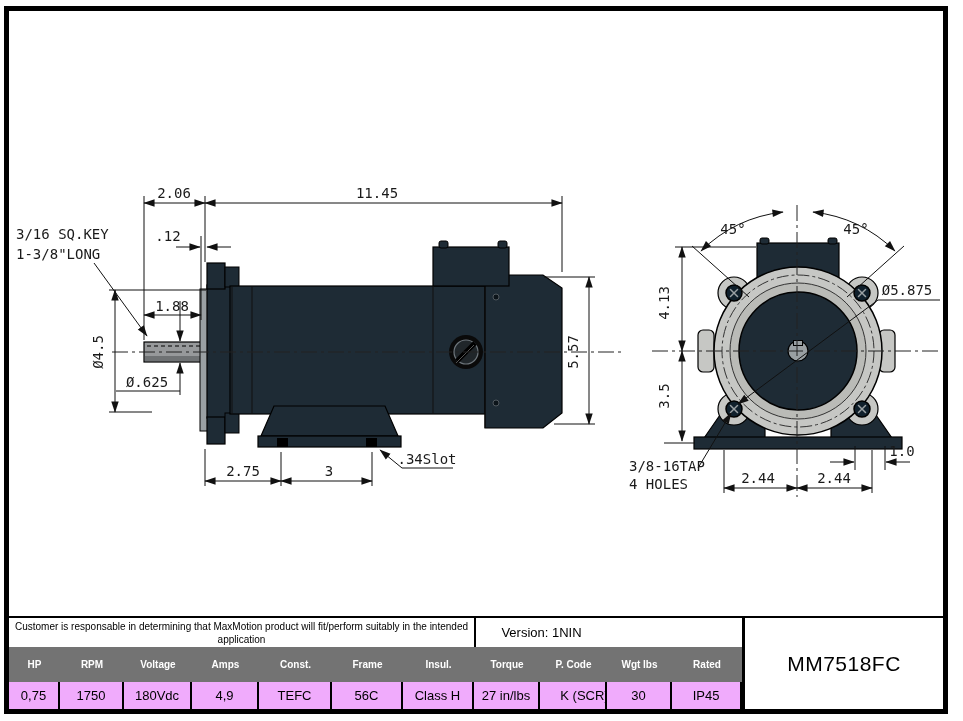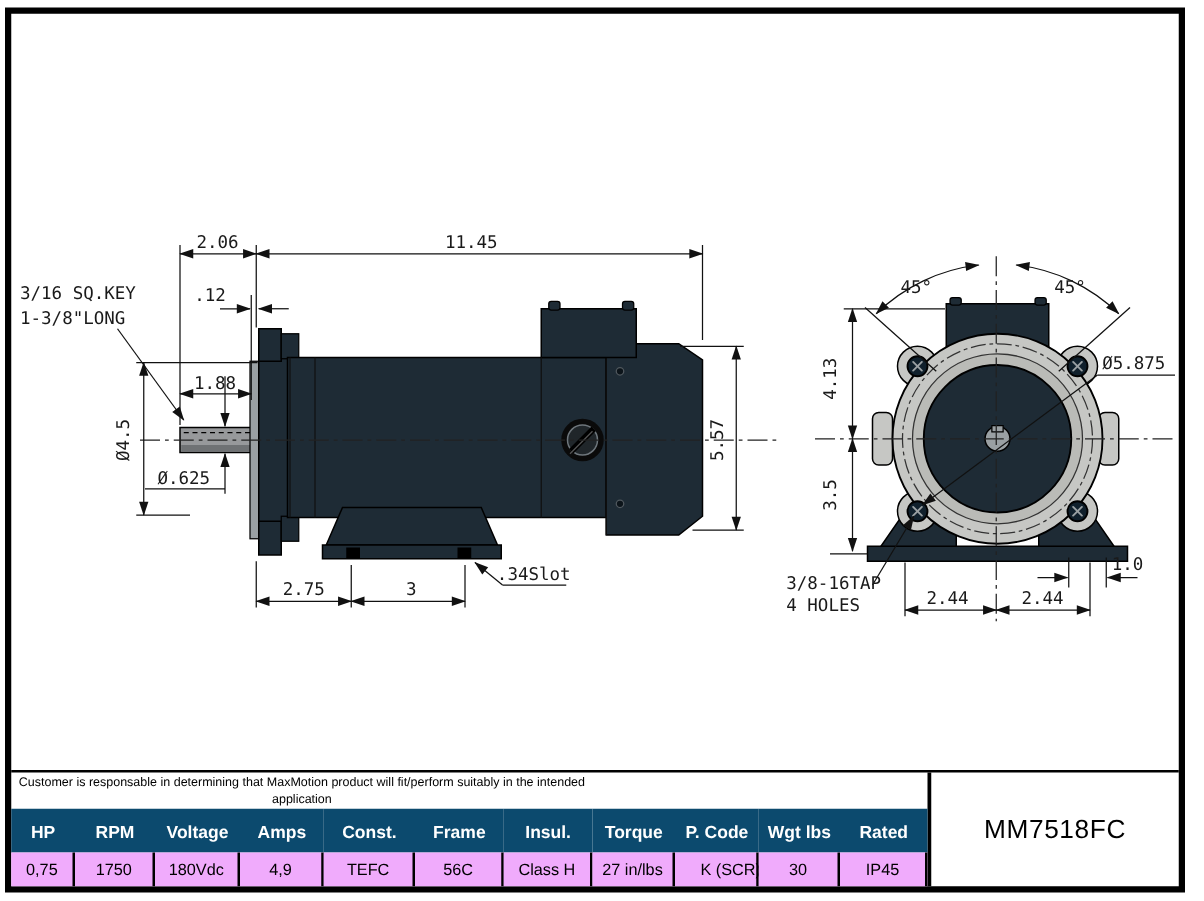--- a/index.html
+++ b/index.html
@@ -26,21 +26,21 @@
   }
   .meta-version{grid-column:8 / span 2;}
   .meta-revised{grid-column:10 / span 2;}
   .model-cell{
     grid-column:12;grid-row:1 / span 3;
     border-left:3px solid #000;
     display:flex;align-items:center;justify-content:center;
     font-size:21px;letter-spacing:.5px;color:#000;
   }
   .th{
-    grid-row:2;background:#0c4a6e;color:#fff;font-weight:bold;font-size:14px;
+    grid-row:2;background:#737373;color:#fff;font-weight:bold;font-size:10px;
     display:flex;align-items:center;justify-content:center;white-space:nowrap;
   }
   .td{
     grid-row:3;background:#f0abfc;color:#000;font-size:13px;
     display:flex;align-items:center;justify-content:center;white-space:nowrap;
     border-right:2px solid #000;
   }
   text{font-family:"DejaVu Sans Mono",monospace;font-size:14px;fill:#1a1a1a;}
   .ln{stroke:#111;stroke-width:1;fill:none;}
   .cl{stroke:#222;stroke-width:1;fill:none;stroke-dasharray:16 4 3 4;}
@@ -225,20 +225,21 @@
         <text x="637" y="489">4 HOLES</text>
       </g>
     </g>
   </svg>
 
   <div class="titleblock">
     <div class="disclaimer">
       <div>Customer is responsable in determining that MaxMotion product will fit/perform suitably in the intended</div>
       <div>application</div>
     </div>
+    <div class="meta-cell meta-version">Version: 1NIN</div>
     <div class="model-cell">MM7518FC</div>
   <div class="th" style="grid-area: 2 / 1;">HP</div>
       <div class="td" style="grid-area: 3 / 1;">0,75</div>
       <div class="th" style="grid-area: 2 / 2;">RPM</div>
       <div class="td" style="grid-area: 3 / 2;">1750</div>
       <div class="th" style="grid-area: 2 / 3;">Voltage</div>
       <div class="td" style="grid-area: 3 / 3;">180Vdc</div>
       <div class="th" style="grid-area: 2 / 4;">Amps</div>
       <div class="td" style="grid-area: 3 / 4;">4,9</div>
       <div class="th" style="grid-area: 2 / 5;">Const.</div>

